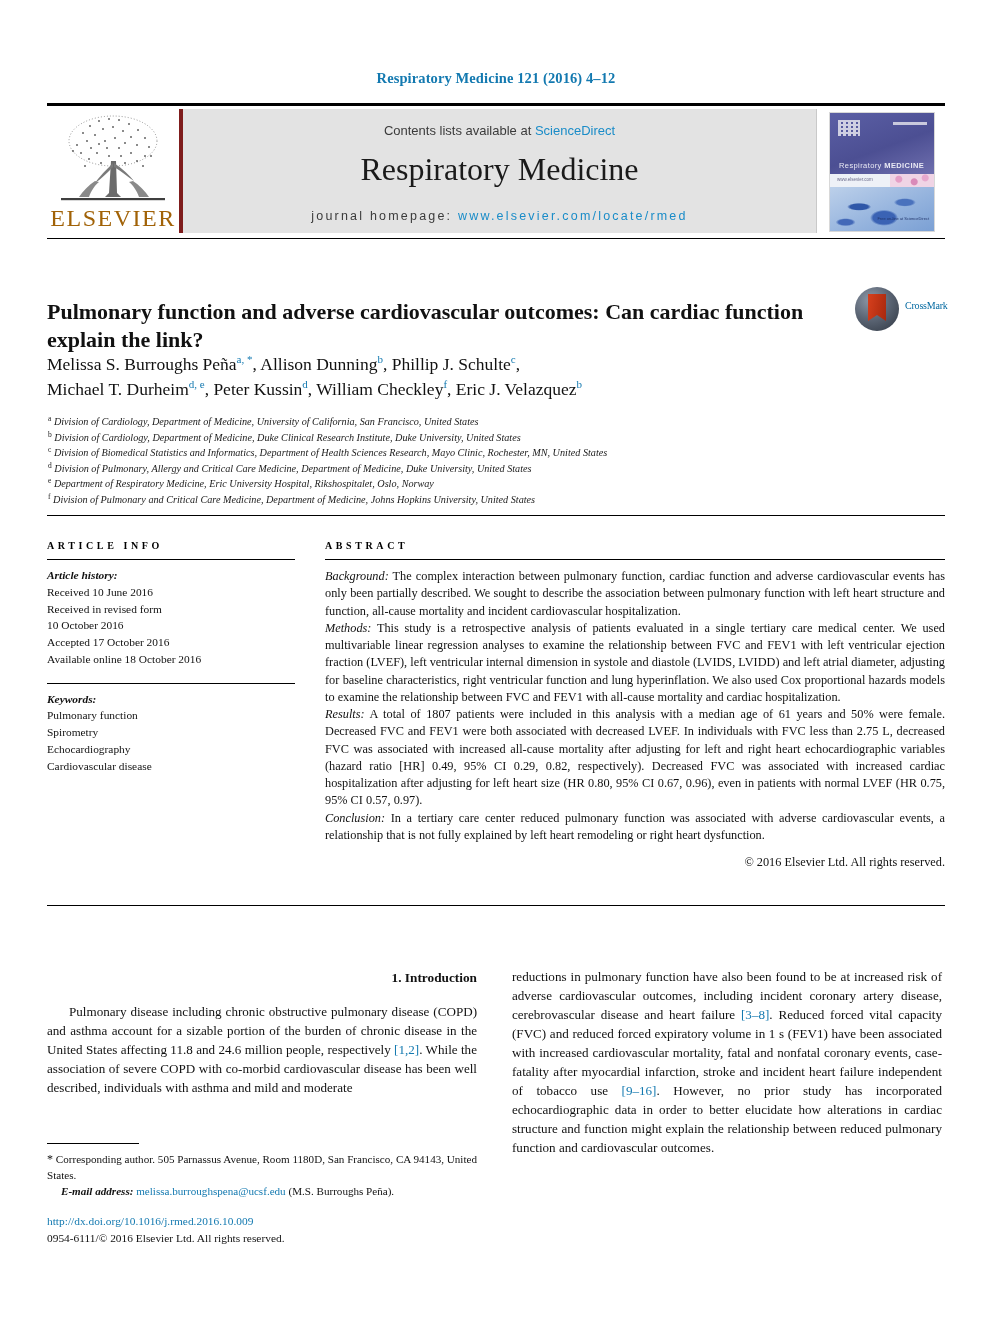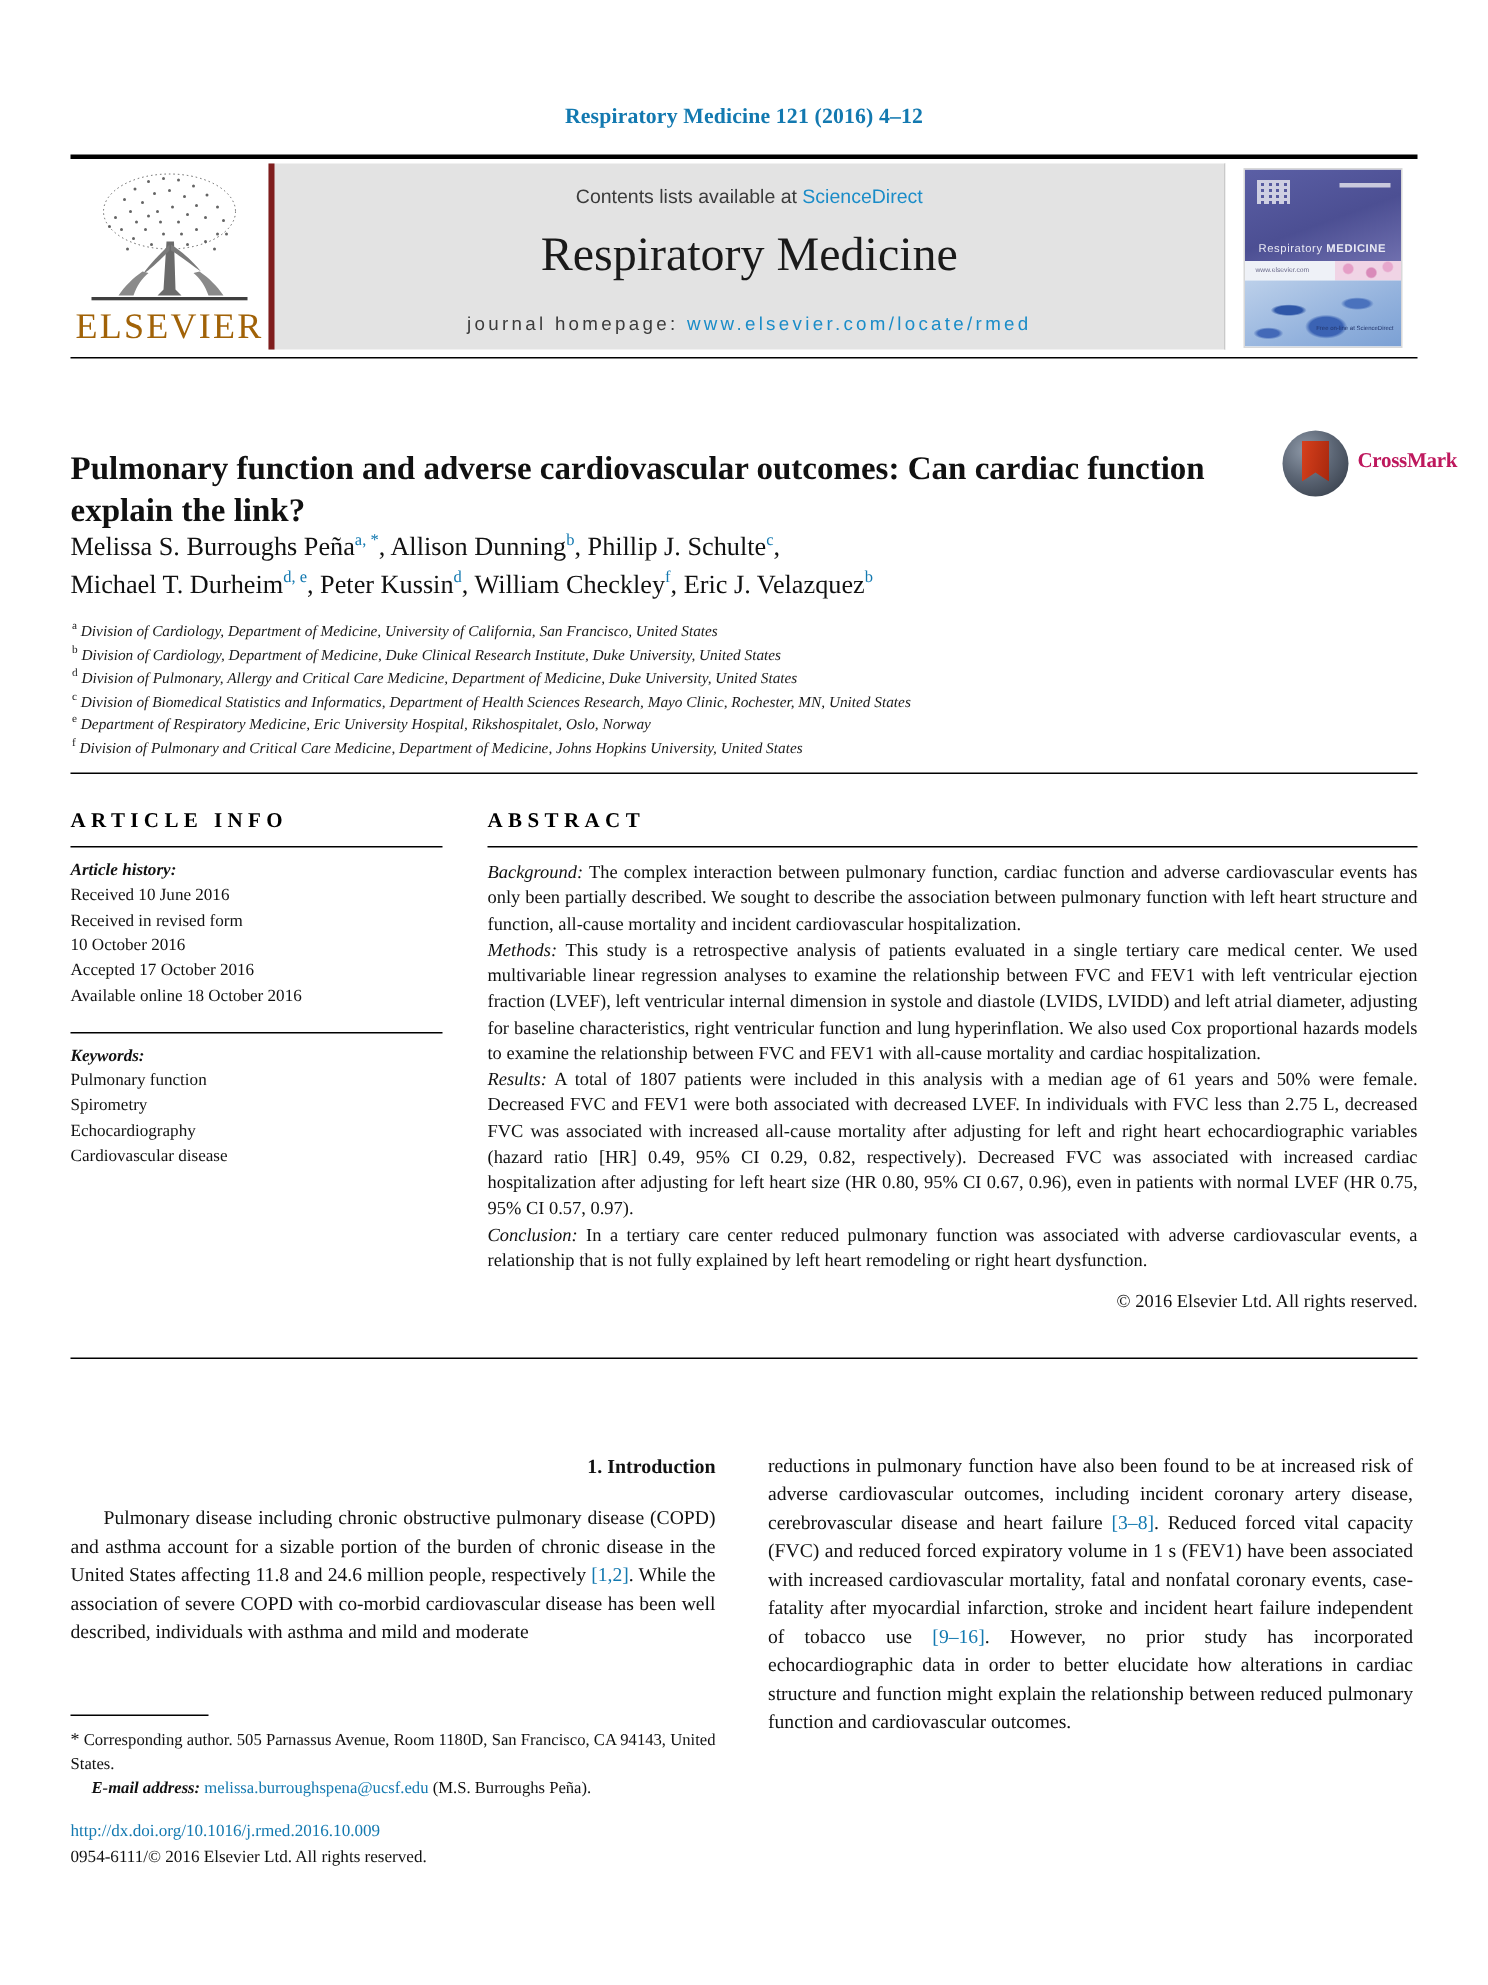--- a/index.html
+++ b/index.html
@@ -229,23 +229,23 @@
     position: absolute;
     left: 13px; top: 7px;
     width: 18px; height: 27px;
     background: linear-gradient(100deg, #d7401d 0%, #a8280d 100%);
     clip-path: polygon(0 0, 100% 0, 100% 100%, 50% 78%, 0 100%);
   }
   .cm-text {
     position: absolute;
     left: 50px; top: 13px;
     font-family: "Liberation Serif", serif;
-    font-weight: bold;
-    font-size: 14px;
-    color: #be185d;
+    font-weight: normal;
+    font-size: 10px;
+    color: #0369a1;
     letter-spacing: -0.2px;
   }
   .article-title {
     position: absolute;
     left: 47px; top: 283px;
     width: 790px;
     font-family: "Liberation Serif", serif;
     font-size: 22px;
     line-height: 1.27;
     color: #111;
@@ -290,21 +290,21 @@
     border-top: 1px solid #000;
   }
   .info-col {
     position: absolute;
     left: 47px; top: 540px;
     width: 248px;
   }
   .sec-head {
     font-family: "Liberation Serif", serif;
     font-weight: bold;
-    font-size: 14px;
+    font-size: 10px;
     letter-spacing: 3.6px;
     color: #000;
   }
   .thin-rule {
     margin-top: 8px;
     border-top: 1px solid #000;
   }
   .info-block {
     margin-top: 7px;
     font-family: "Liberation Serif", serif;
@@ -516,22 +516,22 @@
 
   <h1 class="article-title">Pulmonary function and adverse cardiovascular outcomes: Can cardiac function explain the link?</h1>
 
   <div class="authors">
     <span><span>Melissa S. Burroughs Peña</span><sup>a, *</sup></span><span>, </span><span><span>Allison Dunning</span><sup>b</sup></span><span>, </span><span><span>Phillip J. Schulte</span><sup>c</sup></span><span>,</span><br><span><span>Michael T. Durheim</span><sup>d, e</sup></span><span>, </span><span><span>Peter Kussin</span><sup>d</sup></span><span>, </span><span><span>William Checkley</span><sup>f</sup></span><span>, </span><span><span>Eric J. Velazquez</span><sup>b</sup></span>
   </div>
 
   <div class="affils">
     <div><sup>a</sup> <span>Division of Cardiology, Department of Medicine, University of California, San Francisco, United States</span></div>
     <div><sup>b</sup> <span>Division of Cardiology, Department of Medicine, Duke Clinical Research Institute, Duke University, United States</span></div>
+    <div><sup>c</sup> <span>Division of Biomedical Statistics and Informatics, Department of Health Sciences Research, Mayo Clinic, Rochester, MN, United States</span></div>
     <div><sup>d</sup> <span>Division of Pulmonary, Allergy and Critical Care Medicine, Department of Medicine, Duke University, United States</span></div>
-    <div><sup>c</sup> <span>Division of Biomedical Statistics and Informatics, Department of Health Sciences Research, Mayo Clinic, Rochester, MN, United States</span></div>
     <div><sup>e</sup> <span>Department of Respiratory Medicine, Eric University Hospital, Rikshospitalet, Oslo, Norway</span></div>
     <div><sup>f</sup> <span>Division of Pulmonary and Critical Care Medicine, Department of Medicine, Johns Hopkins University, United States</span></div>
   </div>
 
   <div class="mid-rule"></div>
 
   <div class="info-col">
     <div class="sec-head">ARTICLE INFO</div>
     <div class="thin-rule"></div>
     <div class="info-block">

